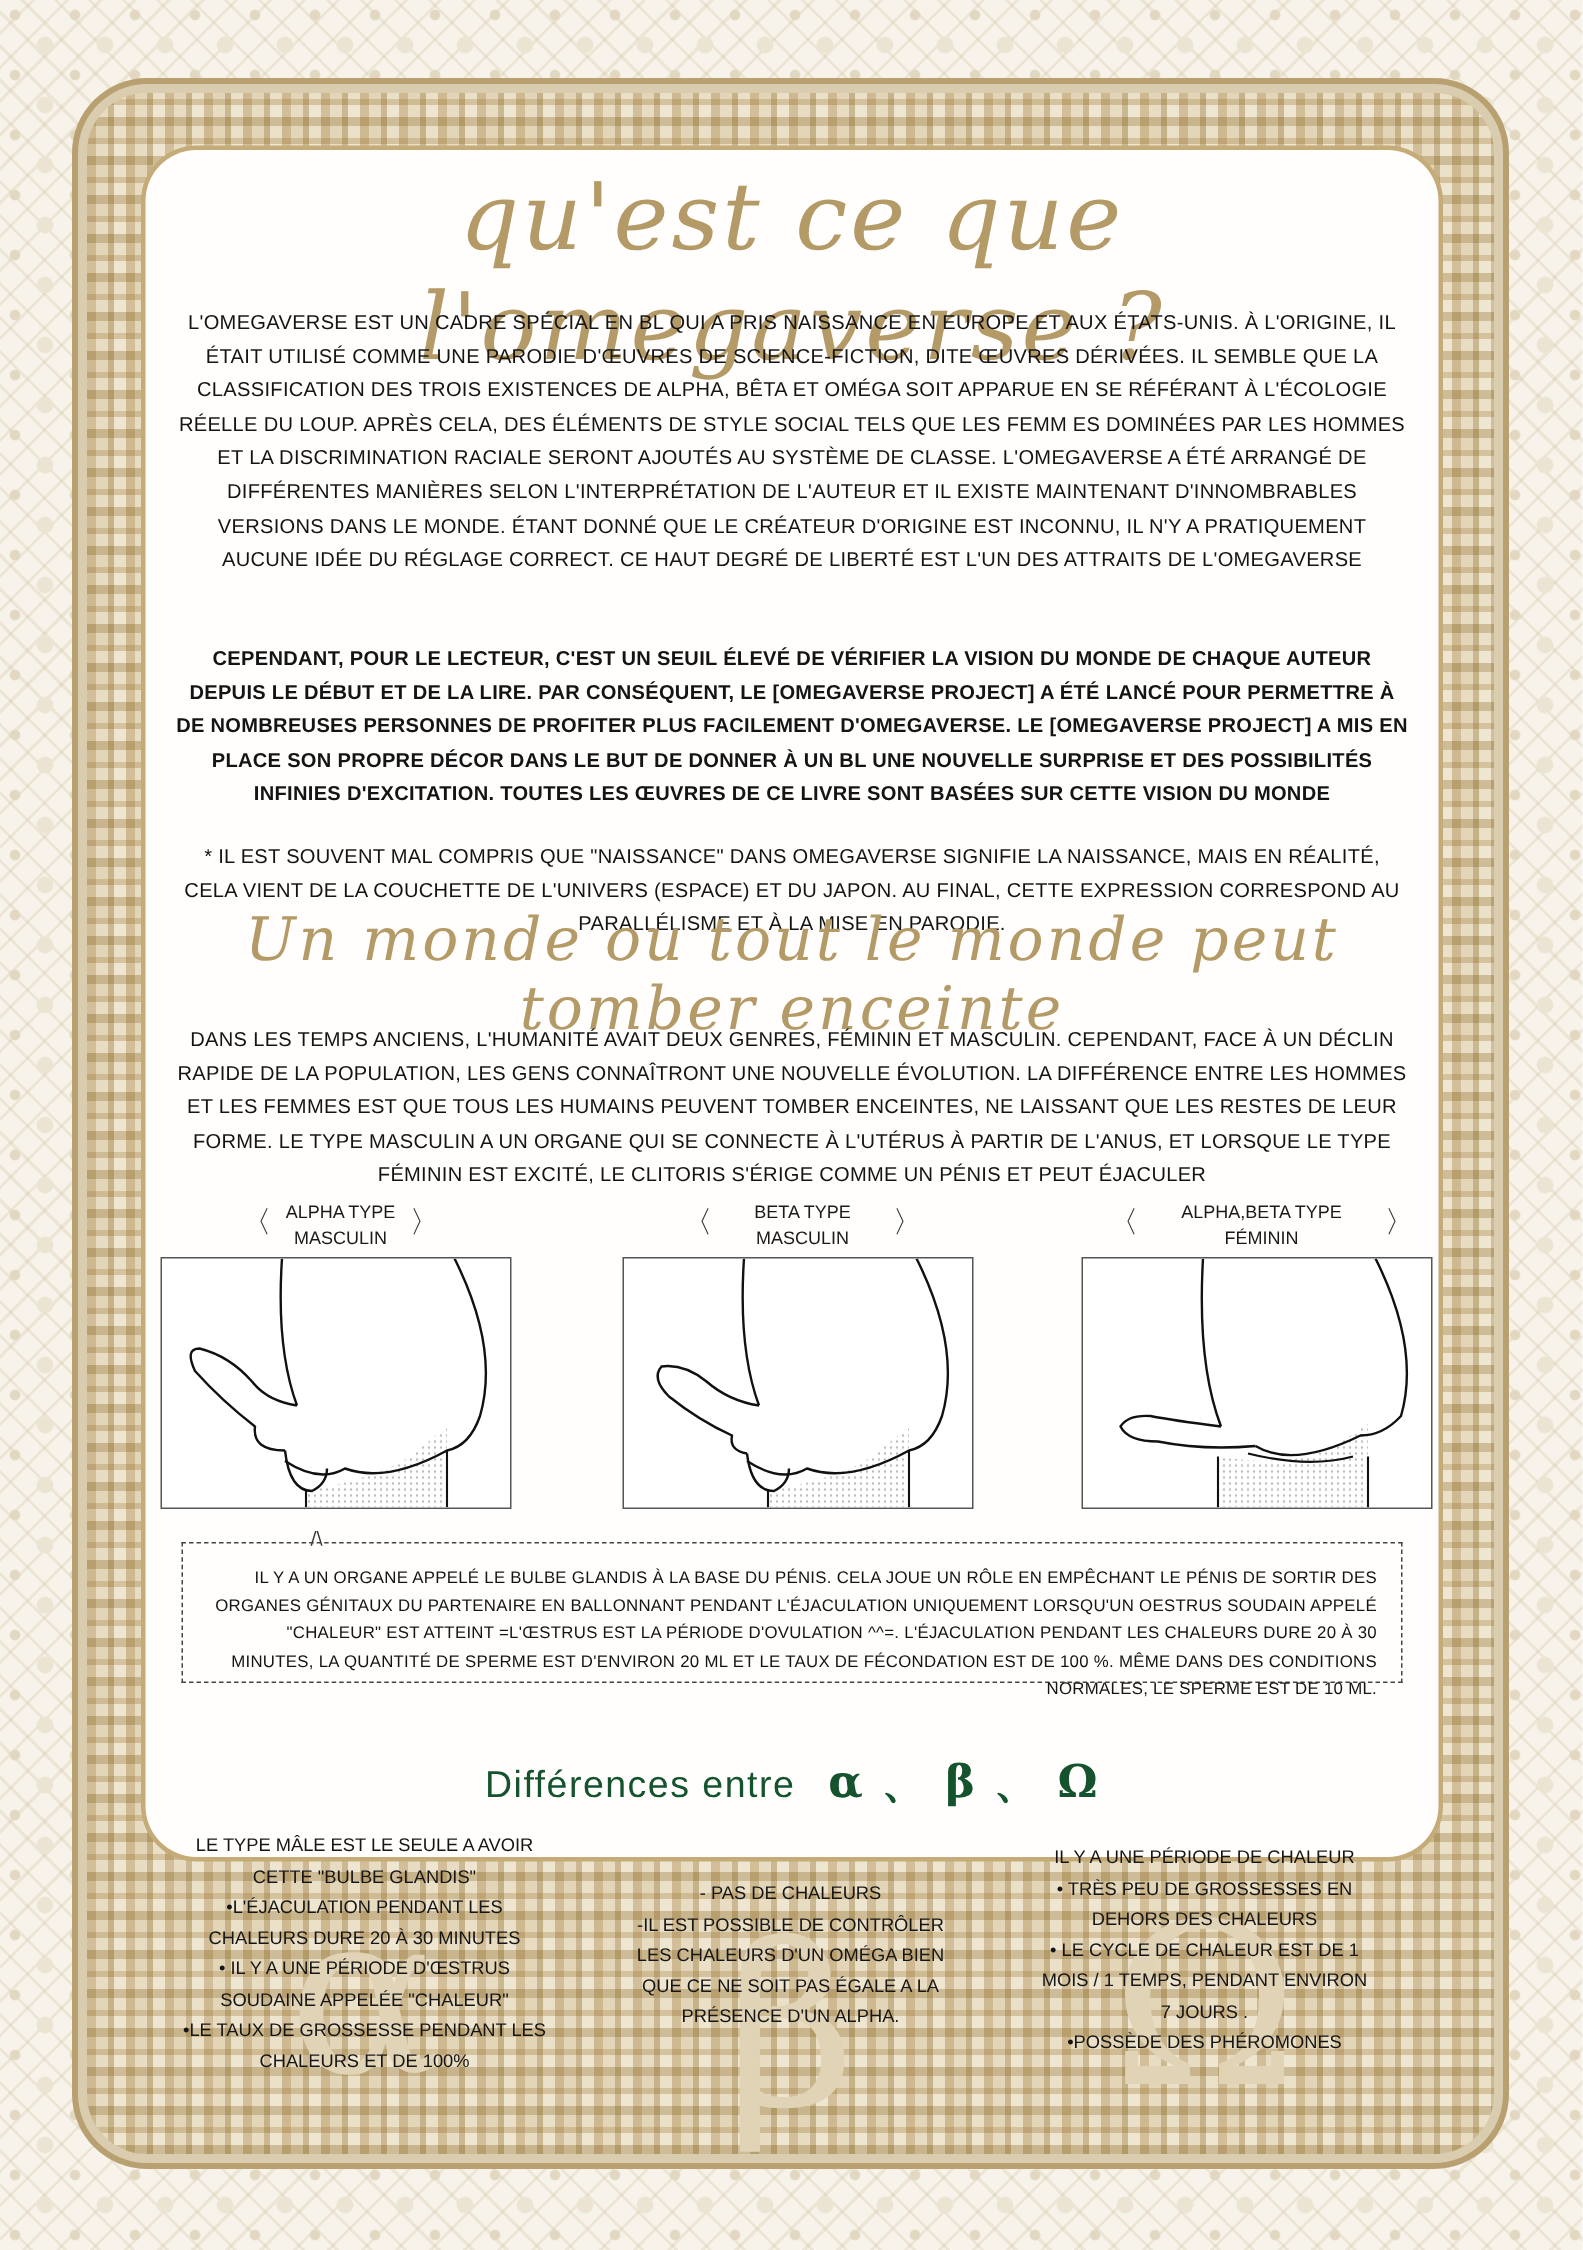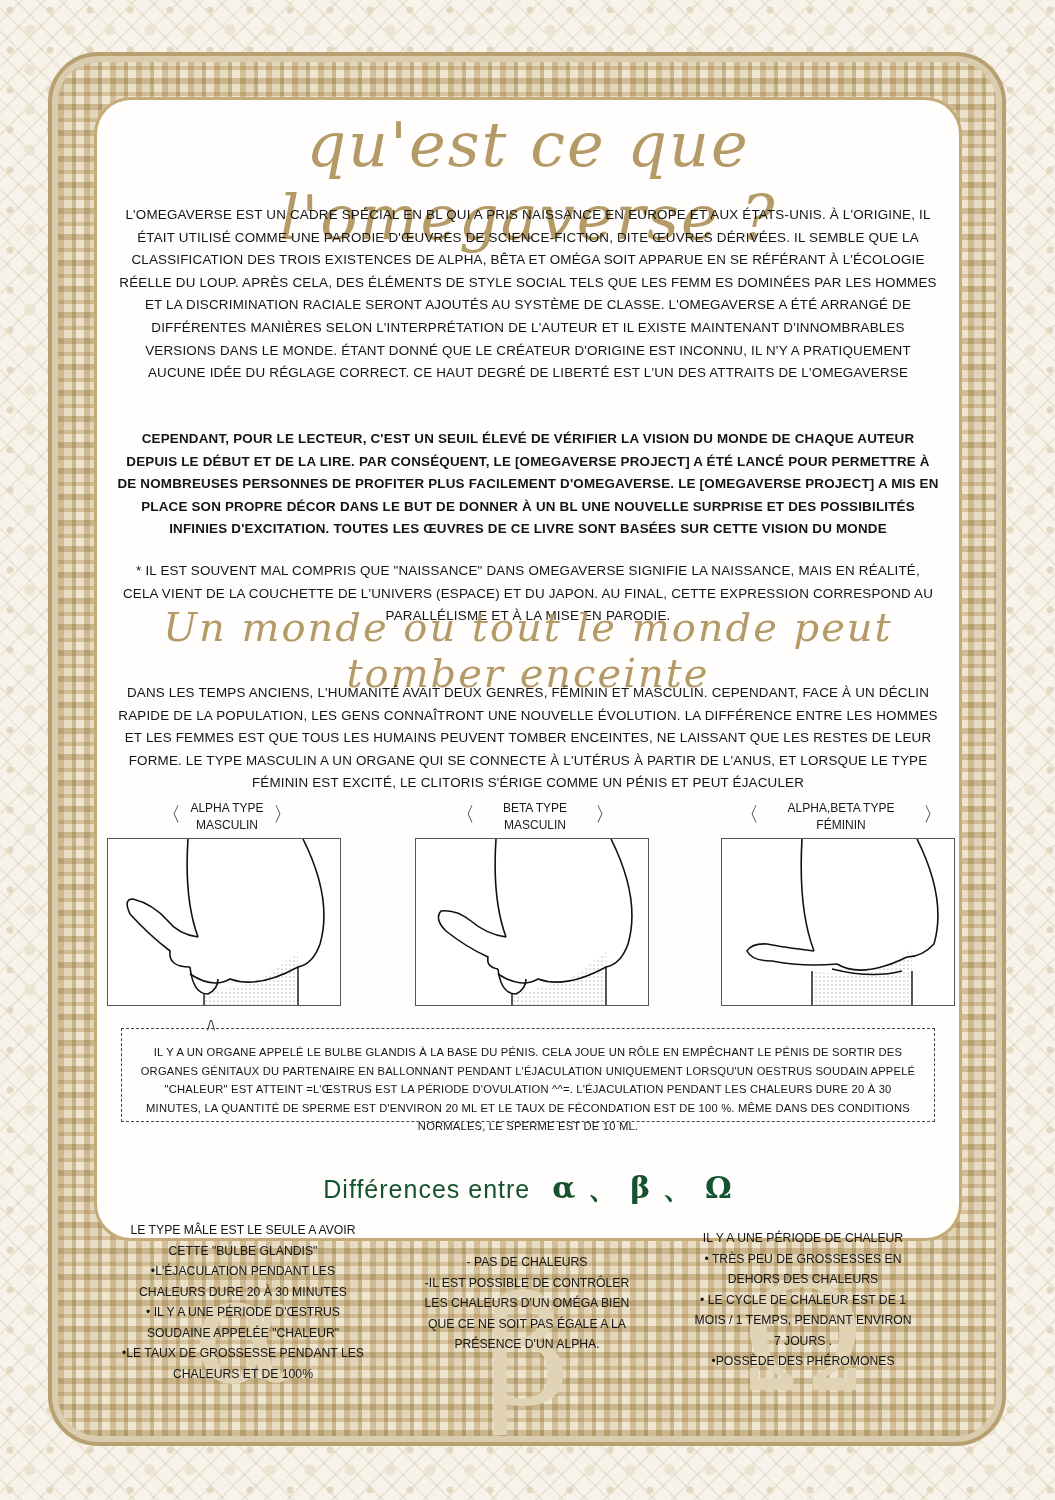--- a/index.html
+++ b/index.html
@@ -59,21 +59,21 @@
     .diag-label .chev { position: absolute; top: 6px; font-size: 20px; color: #333; font-family: "DejaVu Sans", sans-serif; }
     .diag-label .chev.l { left: 54px; } .diag-label .chev.r { right: 54px; }
     .d2 .chev.l { left: 40px; } .d2 .chev.r { right: 40px; }
     .d3 .chev.l { left: 18px; } .d3 .chev.r { right: 18px; }
     .diag-box { width: 232px; height: 166px; border: 1.5px solid #555; margin-top: 2px; background: #fff; overflow: hidden; }
     .diag-box svg { display: block; }
     .note-box {
       position: absolute; left: 24px; right: 24px; top: 928px; height: 92px;
       border: 1.5px dashed #444; border-top-style: dashed;
     }
-    .note-box .para { position: static; margin: 14px 16px 0; font-size: 11.2px; line-height: 18.5px; }
+    .note-box .para { position: static; margin: 14px 16px 0; font-size: 11.2px; line-height: 18.5px; text-align: right; }
     .tail { position: absolute; left: 110px; top: 918px; font-size: 12px; color: #333; }
     .diff-title {
       position: absolute; left: 0; right: 0; top: 1068px; text-align: center;
       font-size: 25px; color: #14532d; letter-spacing: 1px;
       font-family: "Liberation Sans", sans-serif;
     }
     .diff-title .greek { font-family: "DejaVu Serif", serif; font-weight: bold; font-size: 30px; margin-left: 14px; }
     .col { position: absolute; width: 280px; text-align: center; top: 1118px; }
     .c1 { left: 6px; top: 1120px; } .c2 { left: 290px; top: 1152px; } .c3 { left: 566px; top: 1128px; }
     .col .bg-glyph {

